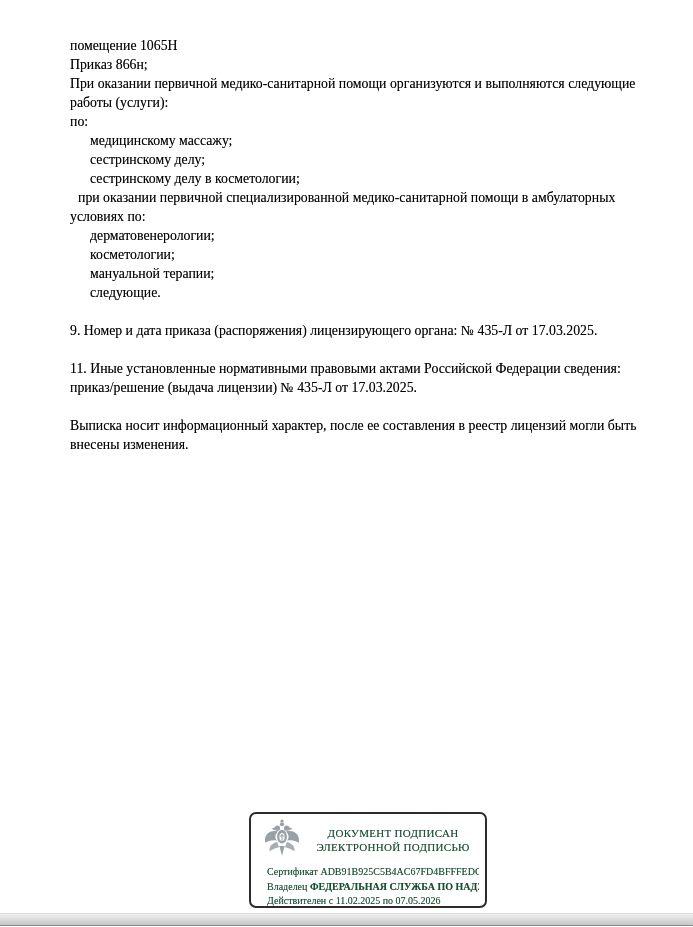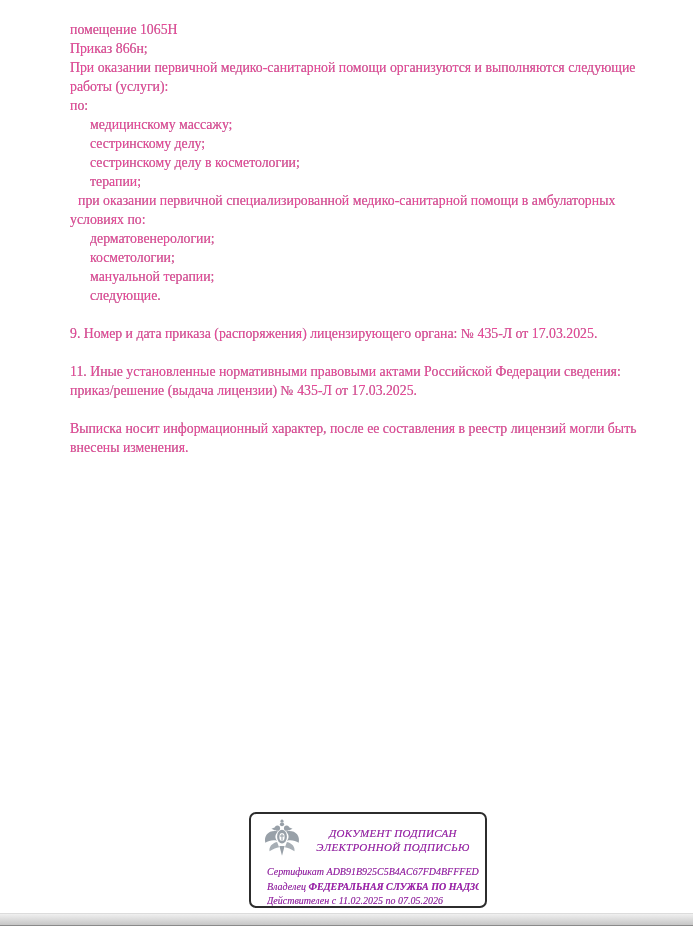--- a/index.html
+++ b/index.html
@@ -1,34 +1,34 @@
 <!DOCTYPE html>
 <html><head>
 <meta charset="utf-8">
 <style>
   html,body { margin:0; padding:0; background:#ffffff; }
   .page {
     position:relative; width:693px; height:927px; background:#ffffff;
     overflow:hidden; font-family:"Liberation Serif","DejaVu Serif",serif;
   }
   .doc-text {
-    position:absolute; left:70px; top:20px; width:608px;
-    font-size:13.8px; line-height:19px; color:#ec4899;
+    position:absolute; left:70px; top:36px; width:608px;
+    font-size:13.8px; line-height:19px; color:#000000;
     text-shadow:0 0 0.5px rgba(47,58,70,0.55);
   }
   .line { height:19px; white-space:nowrap; }
   .ind0 { padding-left:0; }
   .ind1 { padding-left:8px; }
   .ind2 { padding-left:20px; }
   .gap  { height:19px; }
 
   .stamp {
     position:absolute; left:249px; top:812px; width:238px; height:96px;
     box-sizing:border-box; border:2px solid #2c2c2c; border-radius:7px;
-    background:#ffffff; overflow:hidden; color:#a21caf;font-style:italic;
+    background:#ffffff; overflow:hidden; color:#14532d;
   }
   .stamp-head { display:flex; align-items:center; padding:5px 8px 0 10px; gap:6px; }
   .emblem { width:42px; height:42px; flex:0 0 auto; }
   .stamp-title {
     flex:1; text-align:center; font-size:11px; line-height:14px;
     letter-spacing:0.3px; text-shadow:0 0 0.5px rgba(47,58,70,0.5);
   }
   .stamp-info {
     padding:4px 6px 0 16px; font-size:10px; line-height:14.5px;
     white-space:nowrap; overflow:hidden;
@@ -50,21 +50,20 @@
 
   <div class="doc-text">
     <div class="line ind0">помещение 1065Н</div>
     <div class="line ind0">Приказ 866н;</div>
     <div class="line ind0">При оказании первичной медико-санитарной помощи организуются и выполняются следующие</div>
     <div class="line ind0">работы (услуги):</div>
     <div class="line ind0">по:</div>
     <div class="line ind2">медицинскому массажу;</div>
     <div class="line ind2">сестринскому делу;</div>
     <div class="line ind2">сестринскому делу в косметологии;</div>
-    <div class="line ind2">терапии;</div>
     <div class="line ind1">при оказании первичной специализированной медико-санитарной помощи в амбулаторных</div>
     <div class="line ind0">условиях по:</div>
     <div class="line ind2">дерматовенерологии;</div>
     <div class="line ind2">косметологии;</div>
     <div class="line ind2">мануальной терапии;</div>
     <div class="line ind2">следующие.</div>
     <div class="gap"></div>
     <div class="line ind0">9. Номер и дата приказа (распоряжения) лицензирующего органа: № 435-Л от 17.03.2025.</div>
     <div class="gap"></div>
     <div class="line ind0">11. Иные установленные нормативными правовыми актами Российской Федерации сведения:</div>

